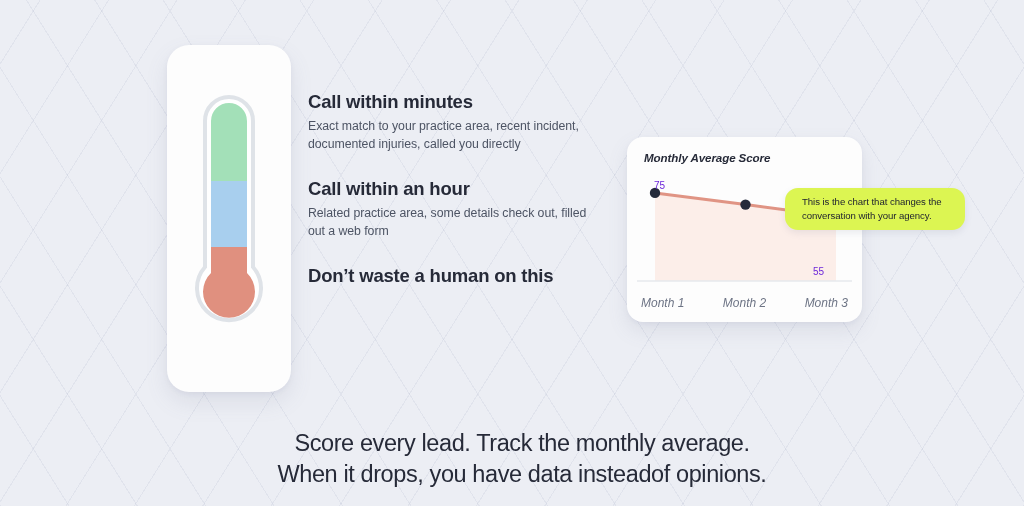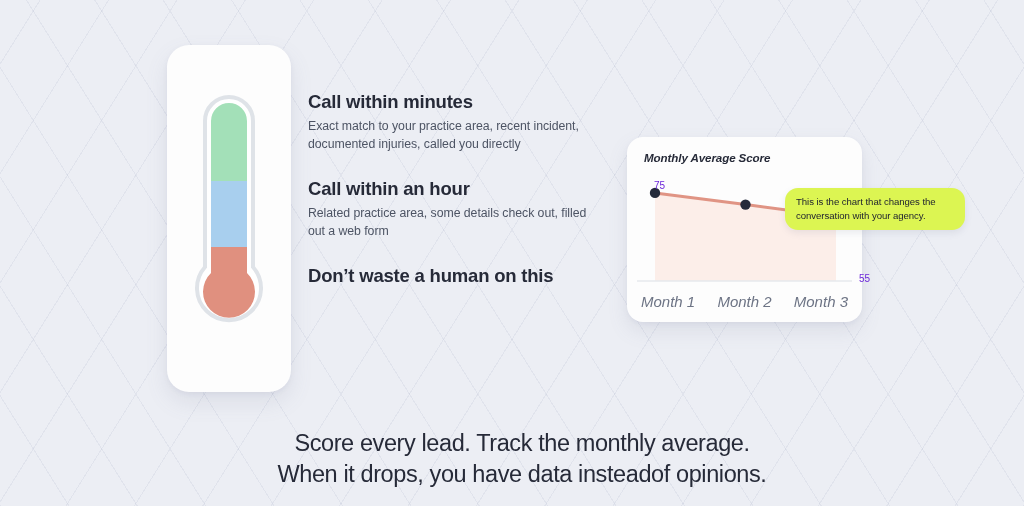--- a/index.html
+++ b/index.html
@@ -77,33 +77,33 @@
     letter-spacing:-.1px;
   }
   #plot{
     position:absolute; left:10px; top:36px;
     width:215px; height:112px;
   }
   .val-label{
     position:absolute; font-size:10px; color:#6d28d9; font-weight:normal;
   }
   #val-first{ left:654px; top:180px; }
-  #val-last{  left:813px; top:273px;margin-left:46px; }
+  #val-last{  left:813px; top:266px; }
 
   #axis-labels{
     position:absolute; left:10px; bottom:12px;
     width:215px; display:flex; justify-content:space-between;
     padding:0 4px;
   }
-  .axis-tick{ font-size:15px; color:#6d7485; }
+  .axis-tick{ font-size:12px; color:#6d7485; }
 
   
   #callout{
     position:absolute; left:785px; top:188px;
-    width:180px; padding:7px 11px 8px 11px;
+    width:180px; padding:7px 11px 8px 17px;
     background:#dcf552;
     border-radius:13px;
     font-size:9.6px; color:#21242f; line-height:1.42;
     letter-spacing:-.05px;
     box-shadow:0 3px 7px rgba(110,118,150,.14);
   }
 
   
   #caption{
     position:absolute; left:0; right:0; top:428px;

